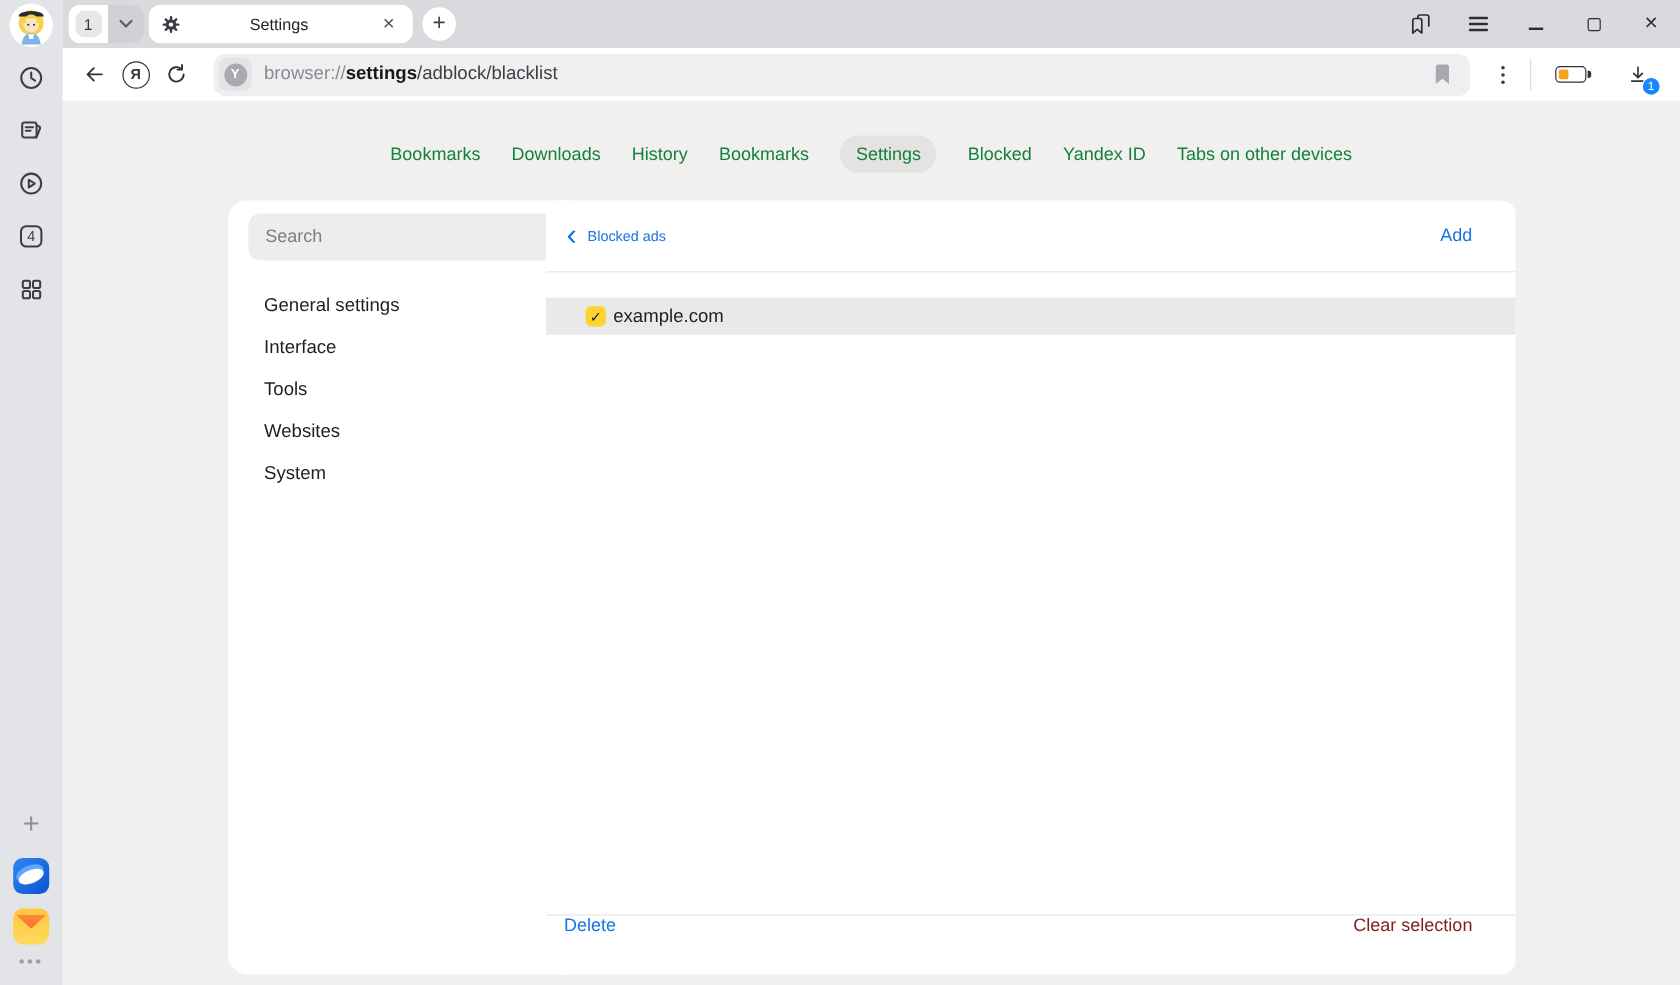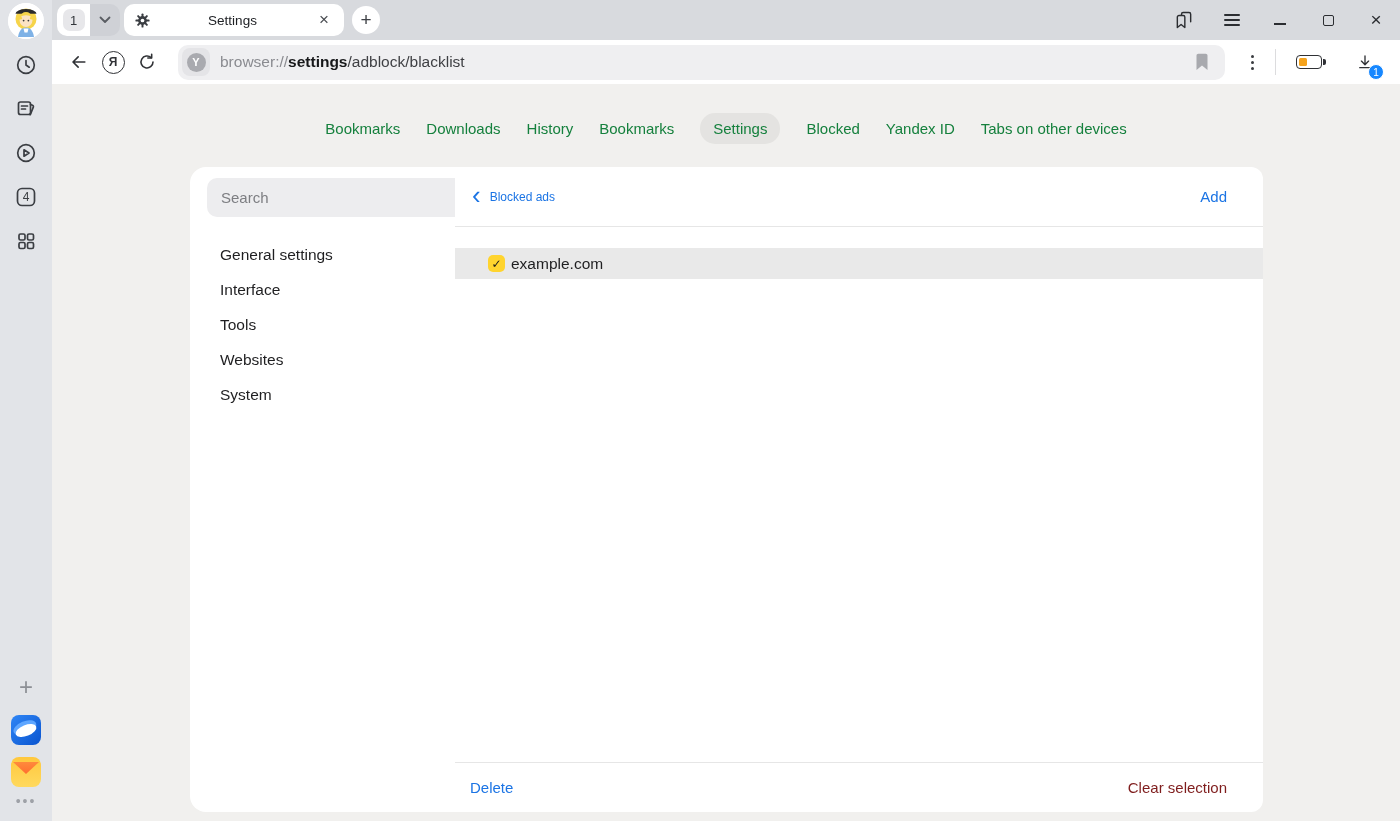--- a/index.html
+++ b/index.html
@@ -112,21 +112,21 @@
   .back-chevron { font-size:26px; line-height:20px; margin-right:9px; padding-bottom:3px; cursor:pointer; }
   .main-title { font-size:12px; }
   .add-link { margin-left:auto; font-size:15px; cursor:pointer; }
   .divider { height:1px; background:#e6e6e6; }
   .list-gap { height:21px; }
   .blocked-row { height:31px; display:flex; align-items:center; padding-left:33px; }
   .checkbox { width:17px; height:17px; border-radius:5px; display:flex; align-items:center;
               justify-content:center; font-size:12px; font-weight:bold; color:#17181a; cursor:pointer; }
   .row-label { margin-left:6px; font-size:15.5px; }
   .main-spacer { flex:1; }
-  .main-footer { height:49px; display:flex; align-items:center; justify-content:space-between;
+  .main-footer { height:49px; display:flex; align-items:flex-start; justify-content:space-between;
                  padding:0 36px 0 15px; font-size:15px; }
   .link { cursor:pointer; }
 </style>
 </head>
 <body>
 
 <div class="rail">
   <div class="avatar">
     <svg width="36" height="36" viewBox="0 0 36 36">
       <circle cx="18" cy="18" r="18" fill="#fff"></circle>

